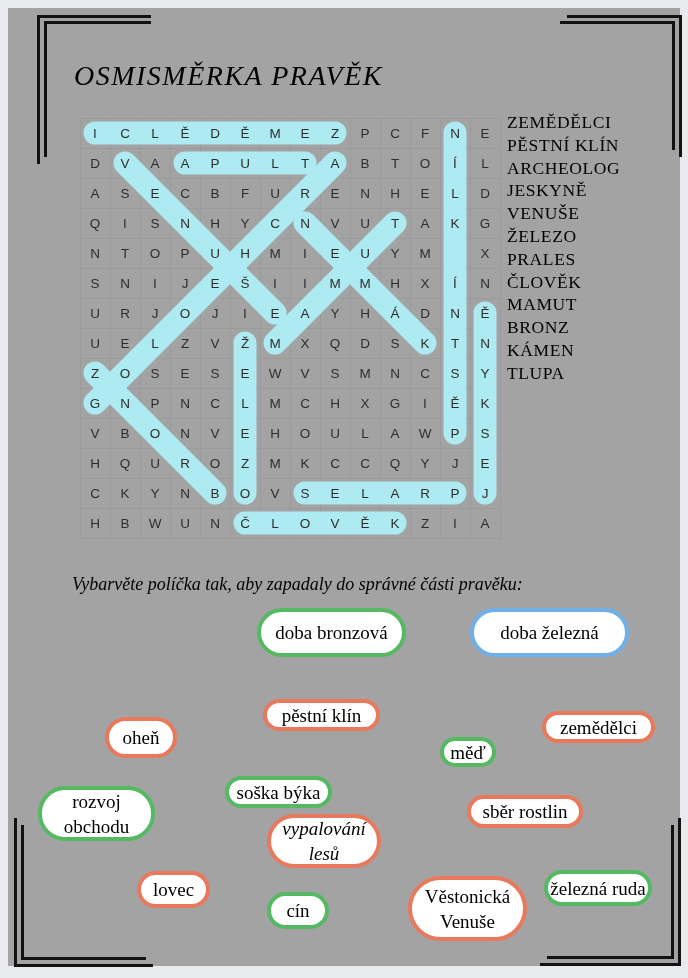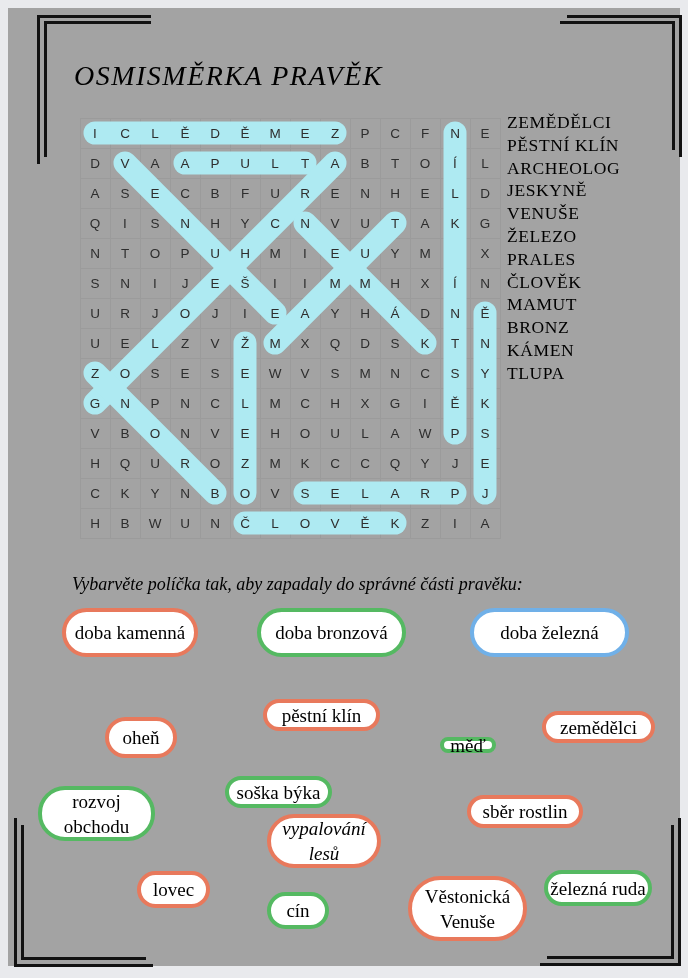--- a/index.html
+++ b/index.html
@@ -295,27 +295,26 @@
       <li>PRALES</li>
       <li>ČLOVĚK</li>
       <li>MAMUT</li>
       <li>BRONZ</li>
       <li>KÁMEN</li>
       <li>TLUPA</li>
     </ul>
 
   <div class="instruction" style="left:64px;top:566px;">Vybarvěte políčka tak, aby zapadaly do správné části pravěku:</div>
 
-<div class="pill" style="left: 54px; top: 600px; width: 136px; height: 49px; border-color: rgb(232, 121, 92); border-radius: 25px;">doba kamenná</div>
     <div class="pill" style="left: 462px; top: 600px; width: 159px; height: 49px; border-color: rgb(112, 176, 232); border-radius: 25px;">doba železná</div>
     <div class="pill" style="left: 249px; top: 600px; width: 149px; height: 49px; border-color: rgb(85, 185, 98); border-radius: 25px;">doba bronzová</div>
     <div class="pill" style="left: 97px; top: 709px; width: 72px; height: 41px; border-color: rgb(232, 121, 92); border-radius: 21px;">oheň</div>
     <div class="pill" style="left: 255px; top: 691px; width: 117px; height: 32px; border-color: rgb(232, 121, 92); border-radius: 16px;">pěstní klín</div>
     <div class="pill" style="left: 534px; top: 703px; width: 113px; height: 32px; border-color: rgb(232, 121, 92); border-radius: 16px;">zemědělci</div>
-    <div class="pill" style="left: 432px; top: 729px; width: 56px; height: 16px; border-color: rgb(85, 185, 98); border-radius: 17px;">měď</div>
+    <div class="pill" style="left: 432px; top: 729px; width: 56px; height: 30px; border-color: rgb(85, 185, 98); border-radius: 17px;">měď</div>
     <div class="pill" style="left: 459px; top: 787px; width: 116px; height: 33px; border-color: rgb(232, 121, 92); border-radius: 17px;">sběr rostlin</div>
     <div class="pill" style="left: 217px; top: 768px; width: 107px; height: 32px; border-color: rgb(85, 185, 98); border-radius: 16px;">soška býka</div>
     <div class="pill" style="left: 30px; top: 778px; width: 117px; height: 55px; border-color: rgb(85, 185, 98); border-radius: 27px;">rozvoj
 obchodu</div>
     <div class="pill" style="left: 259px; top: 806px; width: 114px; height: 54px; border-color: rgb(232, 121, 92); border-radius: 27px; font-style: italic;">vypalování
 lesů</div>
     <div class="pill" style="left: 129px; top: 863px; width: 73px; height: 37px; border-color: rgb(232, 121, 92); border-radius: 19px;">lovec</div>
     <div class="pill" style="left: 259px; top: 884px; width: 62px; height: 37px; border-color: rgb(85, 185, 98); border-radius: 19px;">cín</div>
     <div class="pill" style="left: 400px; top: 868px; width: 119px; height: 65px; border-color: rgb(232, 121, 92); border-radius: 33px;">Věstonická
 Venuše</div>

